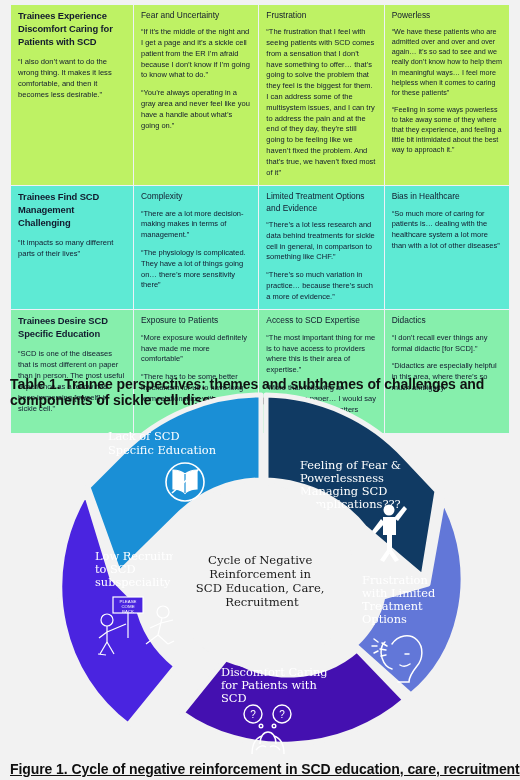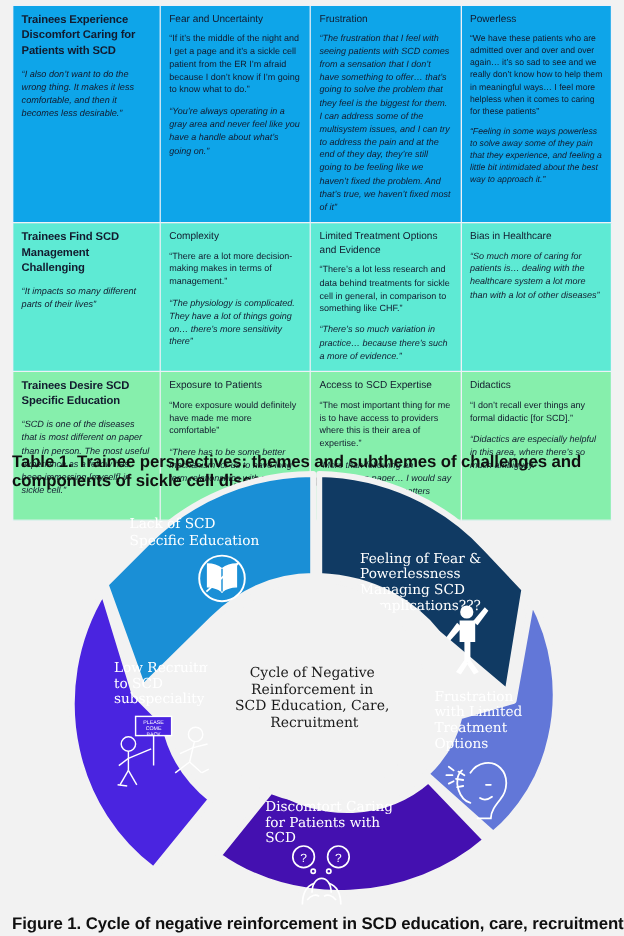--- a/index.html
+++ b/index.html
@@ -33,61 +33,60 @@
     border: 1px solid #eef1f7;
     color: #121a2e;
   }
   td.theme {
     width: 108px;
     background: #aebfe4;
   }
   td.sub {
     background: #aebfe4;
   }
-  .row-1 td { background: #0ea5e9; }
+  .row-1 td { background: #bef264; }
   .row-2 td { background: #5eead4; }
   .row-3 td { background: #86efac; }
 
   .theme-title {
     font-weight: bold;
     font-size: 9.4px;
     line-height: 1.38;
     letter-spacing: -0.1px;
     margin-bottom: 7px;
   }
   .theme-quote {
     font-size: 7.6px;
     line-height: 1.45;
-    font-style: italic;
   }
   .sub-title {
     font-weight: normal;
     font-size: 8.4px;
     line-height: 1.34;
     margin-bottom: 6px;
   }
   .sub-quote {
     font-size: 7.5px;
     line-height: 1.44;
     margin-bottom: 7px;
   }
-  .sub-quote:last-child { margin-bottom: 0; font-style: italic; }
+  .sub-quote:last-child { margin-bottom: 0; }
 
   .row-1 .sub-quote.dense { font-size: 7.2px; line-height: 1.4; }
 
   .caption {
     position: absolute;
     left: 10px;
     font-size: 14px;
     font-weight: bold;
     color: #101010;
     letter-spacing: -0.08px;
   }
   #table-caption { top: 376px; }
-  #figure-caption { top: 761px; }
+  #figure-caption { top: 761px; text-decoration: underline; }
 
   
   .figure-wrap {
     position: absolute;
     left: 0;
     top: 392px;
     width: 496px;
     height: 362px;
   }
   .figure-wrap svg { display: block; }
@@ -119,21 +118,21 @@
           <div class="sub-quote">“If it’s the middle of the night and I get a page and it’s a sickle cell patient from the ER I’m afraid because I don’t know if I’m going to know what to do.”</div>
           <div class="sub-quote">“You’re always operating in a gray area and never feel like you have a handle about what’s going on.”</div>
         </td>
         <td class="sub">
           <div class="sub-title">Frustration</div>
           <div class="sub-quote">“The frustration that I feel with seeing patients with SCD comes from a sensation that I don’t have something to offer… that’s going to solve the problem that they feel is the biggest for them. I can address some of the multisystem issues, and I can try to address the pain and at the end of they day, they’re still going to be feeling like we haven’t fixed the problem. And that’s true, we haven’t fixed most of it”</div>
         </td>
         <td class="sub">
           <div class="sub-title">Powerless</div>
           <div class="sub-quote dense">“We have these patients who are admitted over and over and over again… it’s so sad to see and we really don’t know how to help them in meaningful ways… I feel more helpless when it comes to caring for these patients”</div>
-          <div class="sub-quote dense">“Feeling in some ways powerless to solve away some of they pain that they experience, and feeling a little bit intimidated about the best way to approach it.”</div>
+          <div class="sub-quote dense">“Feeling in some ways powerless to take away some of they where that they experience, and feeling a little bit intimidated about the best way to approach it.”</div>
         </td>
       </tr>
 
       <tr class="row-2">
         <td class="theme">
           <div class="theme-title">Trainees Find SCD Management Challenging</div>
           <div class="theme-quote">“It impacts so many different parts of their lives”</div>
         </td>
         <td class="sub">
           <div class="sub-title">Complexity</div>

